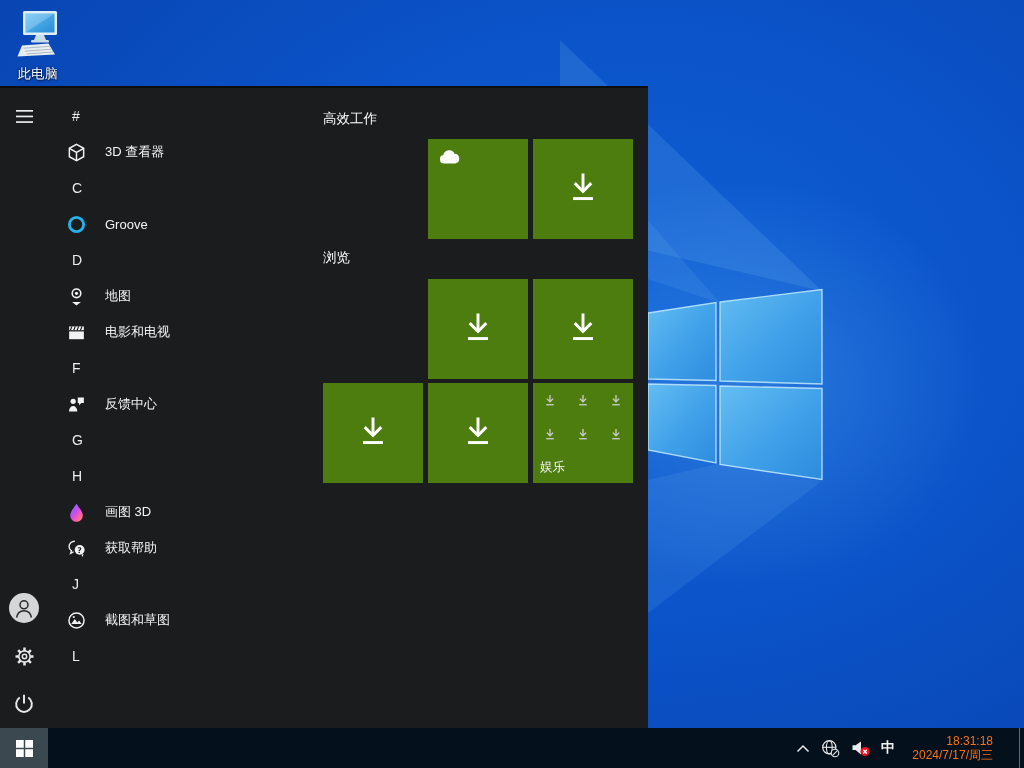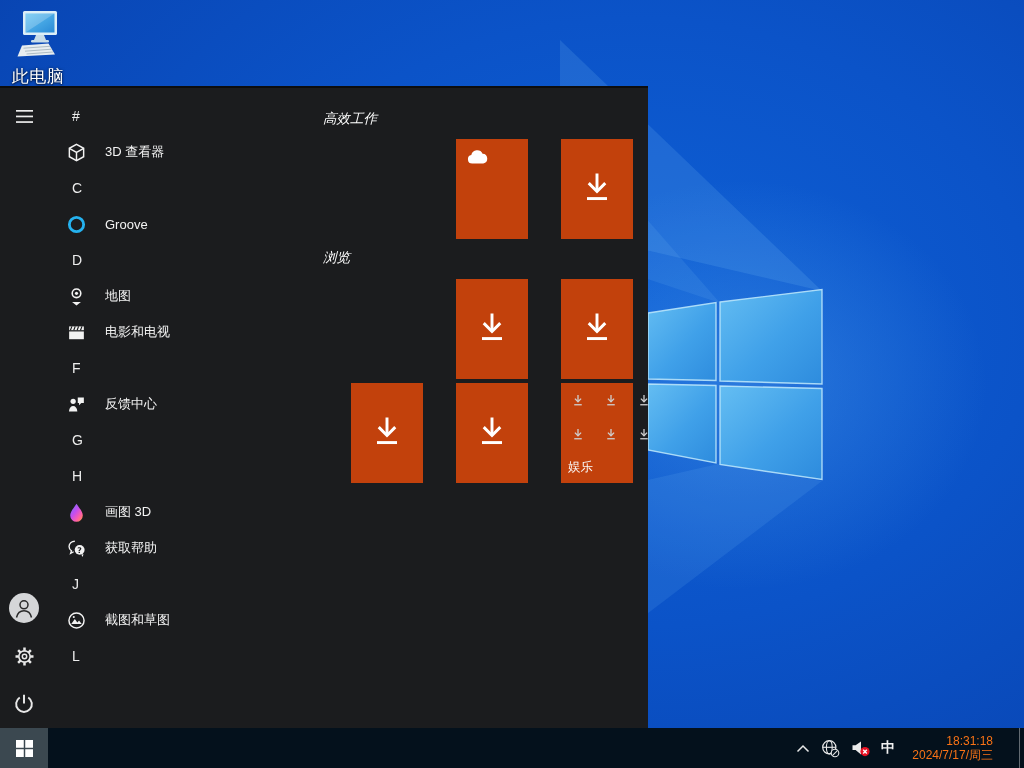--- a/index.html
+++ b/index.html
@@ -7,21 +7,21 @@
   body { font-family:"Liberation Sans","DejaVu Sans",sans-serif; }
   .screen { position:relative; width:1024px; height:768px; overflow:hidden; }
 
   
   .desktop { position:absolute; inset:0;
     background: radial-gradient(1000px 760px at 62% 42%, #0e60d6 0%, #0b53c8 40%, #0947b6 72%, #073a9e 100%);
   }
   .wallpaper-svg { position:absolute; inset:0; width:1024px; height:768px; }
 
   .desktop-icon { position:absolute; left:9px; top:8px; width:58px; text-align:center; cursor:default; }
-  .desktop-icon .di-label { margin-top:1px; font-size:17px; color:#fff;
+  .desktop-icon .di-label { margin-top:1px; font-size:13px; color:#fff;
     text-shadow:0 1px 2px rgba(0,0,0,.75), 0 0 3px rgba(0,0,0,.5); letter-spacing:.5px; }
 
   
   .start-menu { position:absolute; left:0; top:86px; width:648px; height:642px;
     background:#1b1c1e; border-top:2px solid #0c0d0e; overflow:hidden; z-index:5; }
 
   .rail { position:absolute; left:0; top:0; width:48px; height:100%; }
   .rail-btn { position:absolute; left:0; width:48px; height:48px; background:none; border:none;
     display:flex; align-items:center; justify-content:center; cursor:pointer; }
   .rail-btn.hamburger { top:4px; }
@@ -30,28 +30,28 @@
   .rail-btn.power    { top:592px; }
 
   .app-list { position:absolute; left:48px; top:10px; width:270px; }
   .al-row { height:36px; display:flex; align-items:center; cursor:pointer; }
   .al-letter { padding-left:24px; font-size:14px; color:#ededed; }
   .al-app { padding-left:18px;gap:7px; }
   .al-app .app-icon { width:21px; height:21px; display:flex; align-items:center; justify-content:center; flex:0 0 21px; }
   .al-app .app-label { margin-left:11px; font-size:13px; color:#f3f3f3; white-space:nowrap; }
 
   .tiles { position:absolute; left:323px; top:0; width:312px; }
-  .group-label { font-size:13.5px; color:#fefefe; height:18px; cursor:pointer;font-style:italic; }
+  .group-label { font-size:13.5px; color:#fefefe; height:18px; cursor:pointer; }
   .gl-1 { margin-top:22px; }
   .gl-2 { margin-top:10px; }
   .tile-grid { display:grid; grid-template-columns:100px 100px 100px; grid-auto-rows:100px;
     column-gap:5px; row-gap:4px; }
   .tg-1 { margin-top:11px; }
   .tg-2 { margin-top:12px; }
-  .tile { background:#c2410c; position:relative; cursor:pointer;margin-left:28px; }
+  .tile { background:#4d7c0f; position:relative; cursor:pointer; }
   .tile.center { display:flex; align-items:center; justify-content:center; }
   .tile .corner-icon { position:absolute; left:9px; top:10px; }
   .tile-empty { background:transparent; }
   .folder-tile .mini { position:absolute; }
   .folder-tile .m1 { left:11px; top:11px; } .folder-tile .m2 { left:44px; top:11px; } .folder-tile .m3 { left:77px; top:11px; }
   .folder-tile .m4 { left:11px; top:45px; } .folder-tile .m5 { left:44px; top:45px; } .folder-tile .m6 { left:77px; top:45px; }
   .folder-label { position:absolute; left:7px; bottom:7px; font-size:12.5px; color:#fafafa; }
 
   
   .taskbar { position:absolute; left:0; bottom:0; width:1024px; height:40px; background:#04111c;

